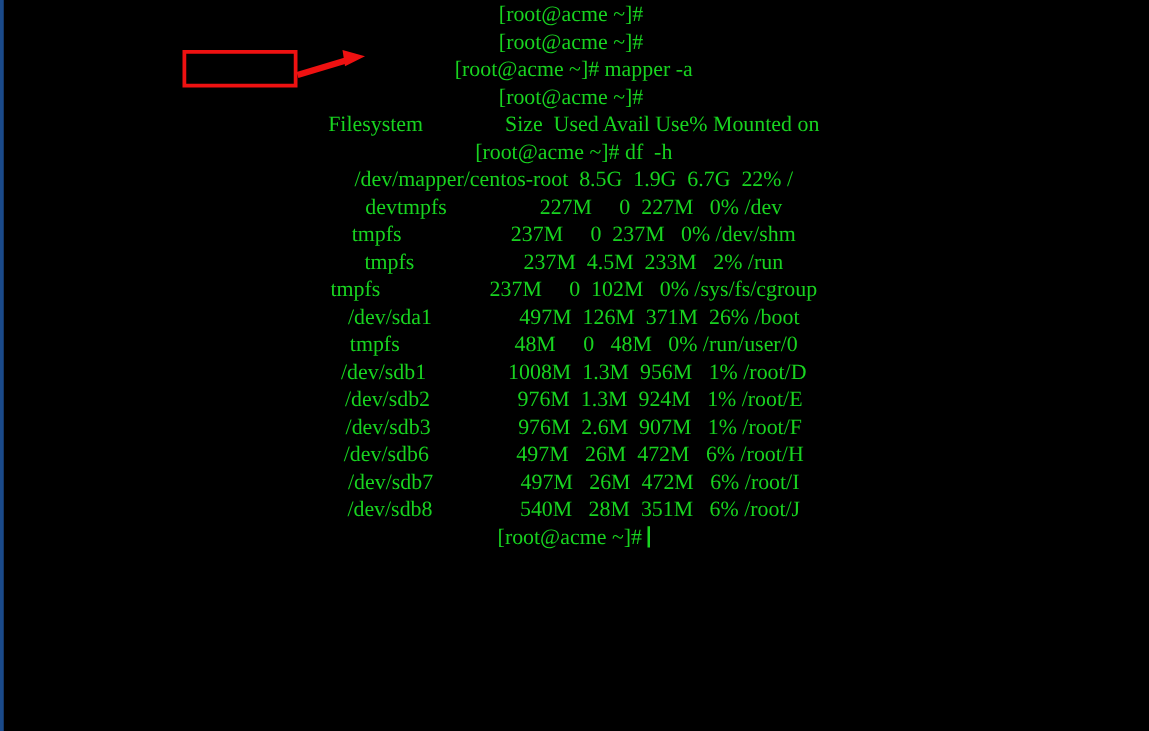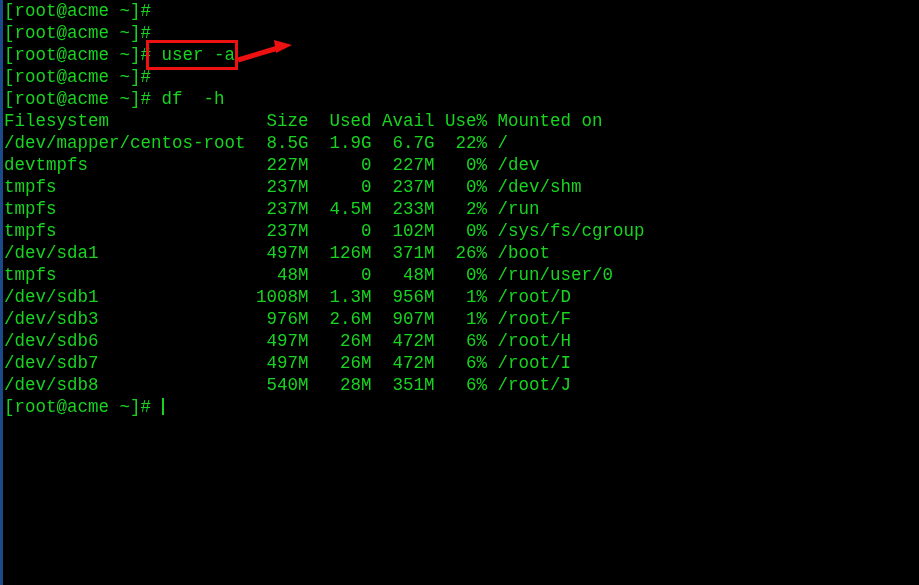--- a/index.html
+++ b/index.html
@@ -31,21 +31,22 @@
     width: 910px;
     height: 585px;
   }
   .line {
     height: 22px;
     line-height: 22px;
     font-size: 17.5px;
     letter-spacing: 0px;
     color: #18d320;
     white-space: pre;
-    font-family: Liberation Mono, monospace;
+    font-family: Liberation Serif, serif;
+    text-align: center;
   }
   
   #mount-box {
     position: absolute;
     left: 146px;
     top: 40px;
     width: 92px;
     height: 30px;
     border: 3px solid #ee1111;
     box-sizing: border-box;
@@ -80,32 +81,33 @@
 </head>
 <body>
 
 <div id="screen">
 
   <div id="left-edge"></div>
 
   <div id="term">
     <div class="line">[root@acme ~]# </div>
     <div class="line">[root@acme ~]# </div>
-    <div class="line">[root@acme ~]# user -a</div>
+    <div class="line">[root@acme ~]# mapper -a</div>
     <div class="line">[root@acme ~]# </div>
+    <div class="line">Filesystem               Size  Used Avail Use% Mounted on</div>
     <div class="line">[root@acme ~]# df  -h</div>
-    <div class="line">Filesystem               Size  Used Avail Use% Mounted on</div>
     <div class="line">/dev/mapper/centos-root  8.5G  1.9G  6.7G  22% /</div>
     <div class="line">devtmpfs                 227M     0  227M   0% /dev</div>
     <div class="line">tmpfs                    237M     0  237M   0% /dev/shm</div>
     <div class="line">tmpfs                    237M  4.5M  233M   2% /run</div>
     <div class="line">tmpfs                    237M     0  102M   0% /sys/fs/cgroup</div>
     <div class="line">/dev/sda1                497M  126M  371M  26% /boot</div>
     <div class="line">tmpfs                     48M     0   48M   0% /run/user/0</div>
     <div class="line">/dev/sdb1               1008M  1.3M  956M   1% /root/D</div>
+    <div class="line">/dev/sdb2                976M  1.3M  924M   1% /root/E</div>
     <div class="line">/dev/sdb3                976M  2.6M  907M   1% /root/F</div>
     <div class="line">/dev/sdb6                497M   26M  472M   6% /root/H</div>
     <div class="line">/dev/sdb7                497M   26M  472M   6% /root/I</div>
     <div class="line">/dev/sdb8                540M   28M  351M   6% /root/J</div>
     <div class="line"><span>[root@acme ~]# </span><span class="cursor"></span></div>
   </div>
 
   <div id="mount-box"></div>
 
   <svg id="arrow-svg" viewBox="0 0 56 34" xmlns="http://www.w3.org/2000/svg">

